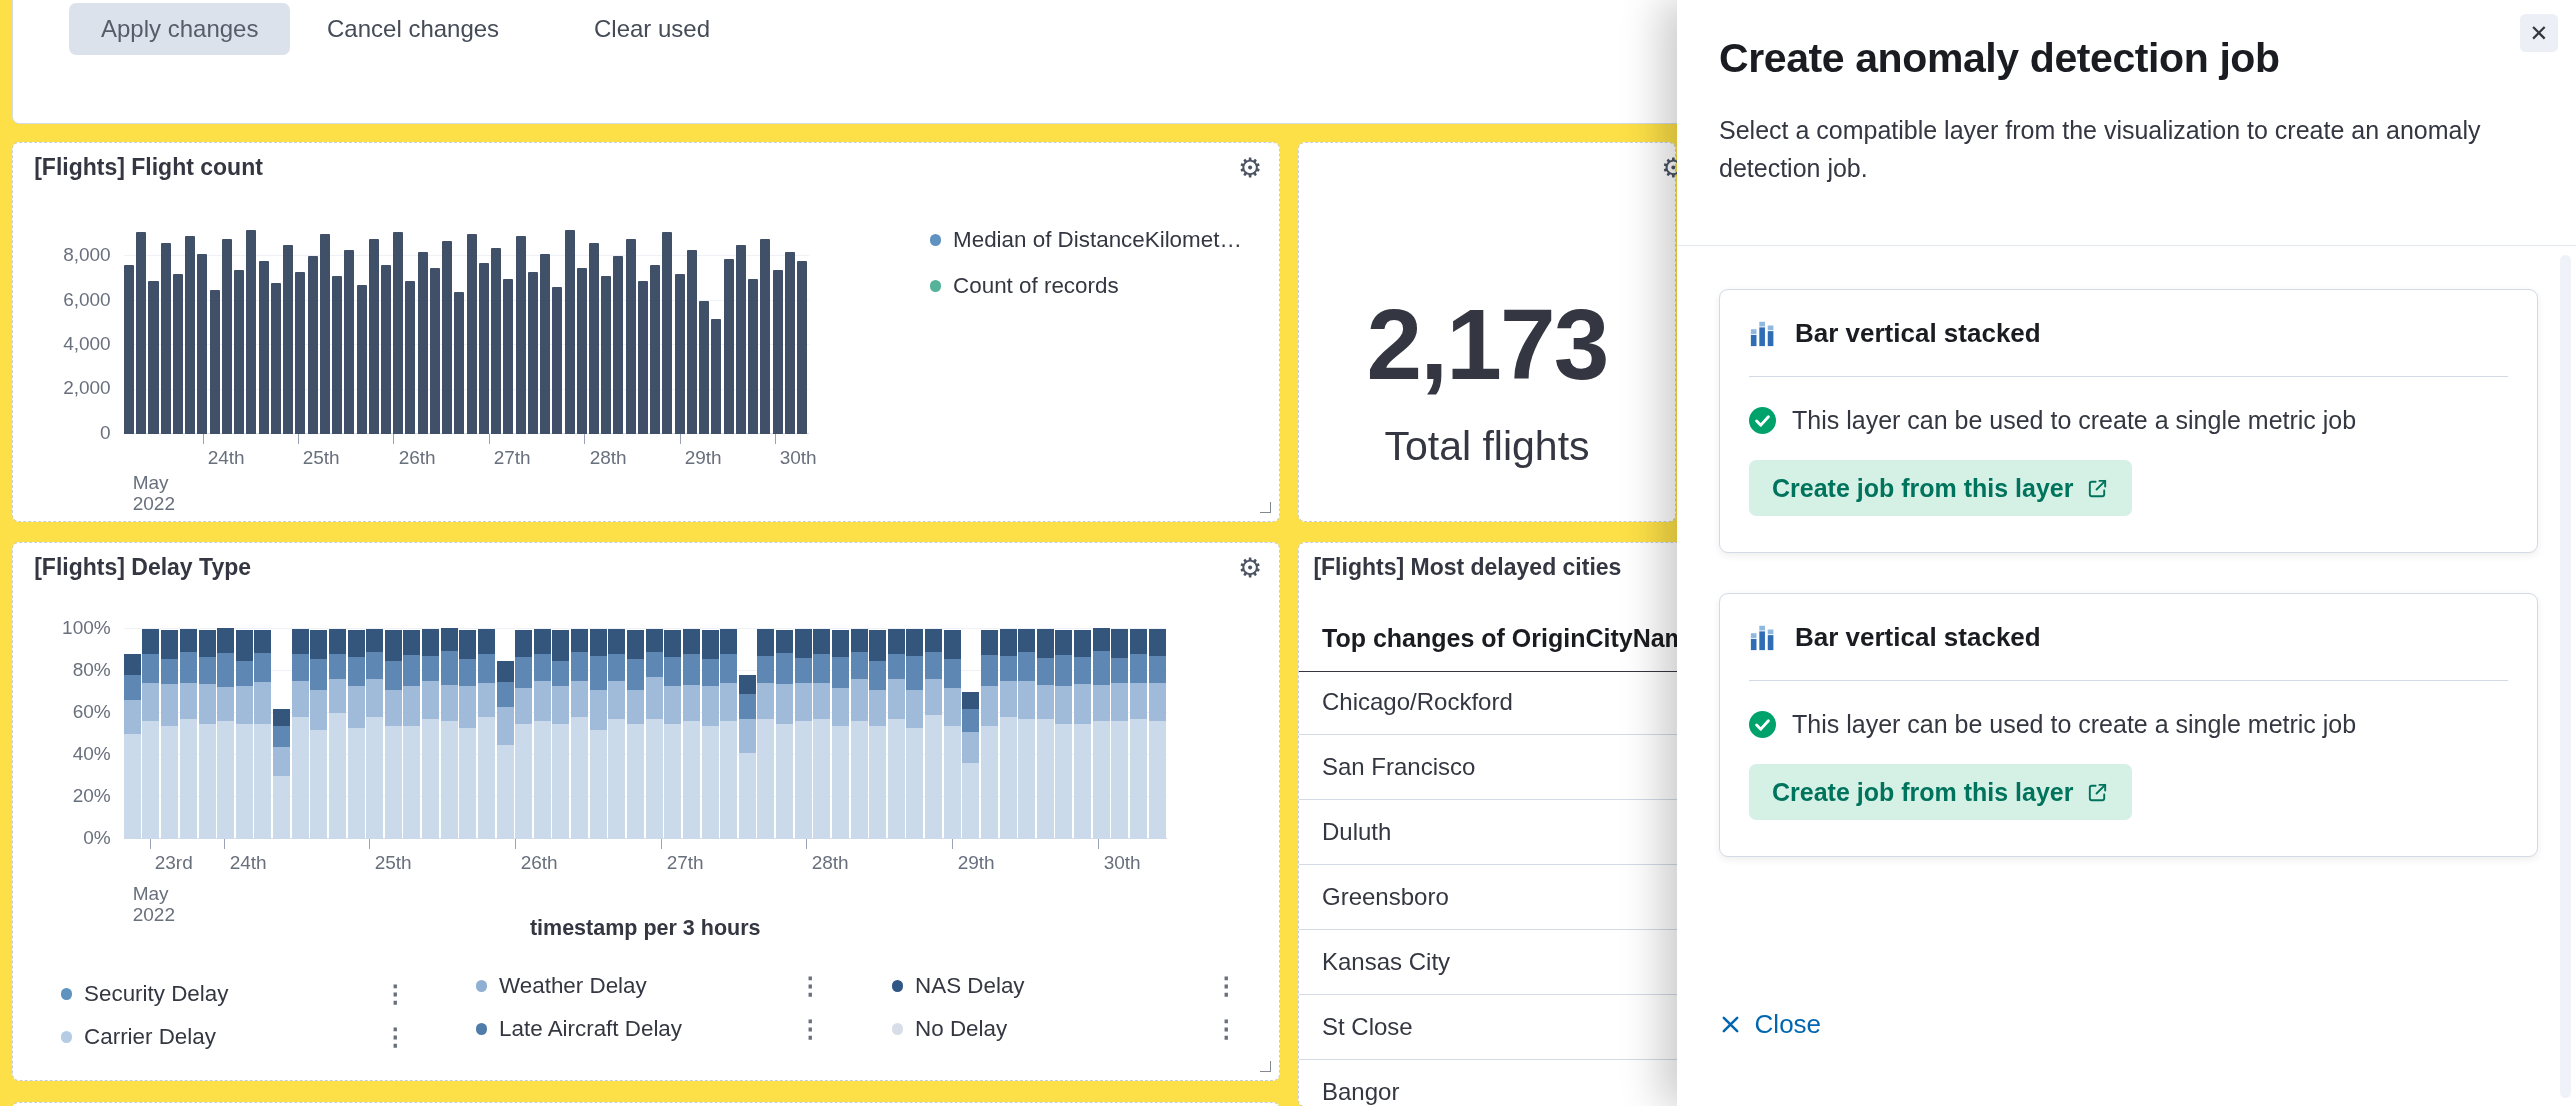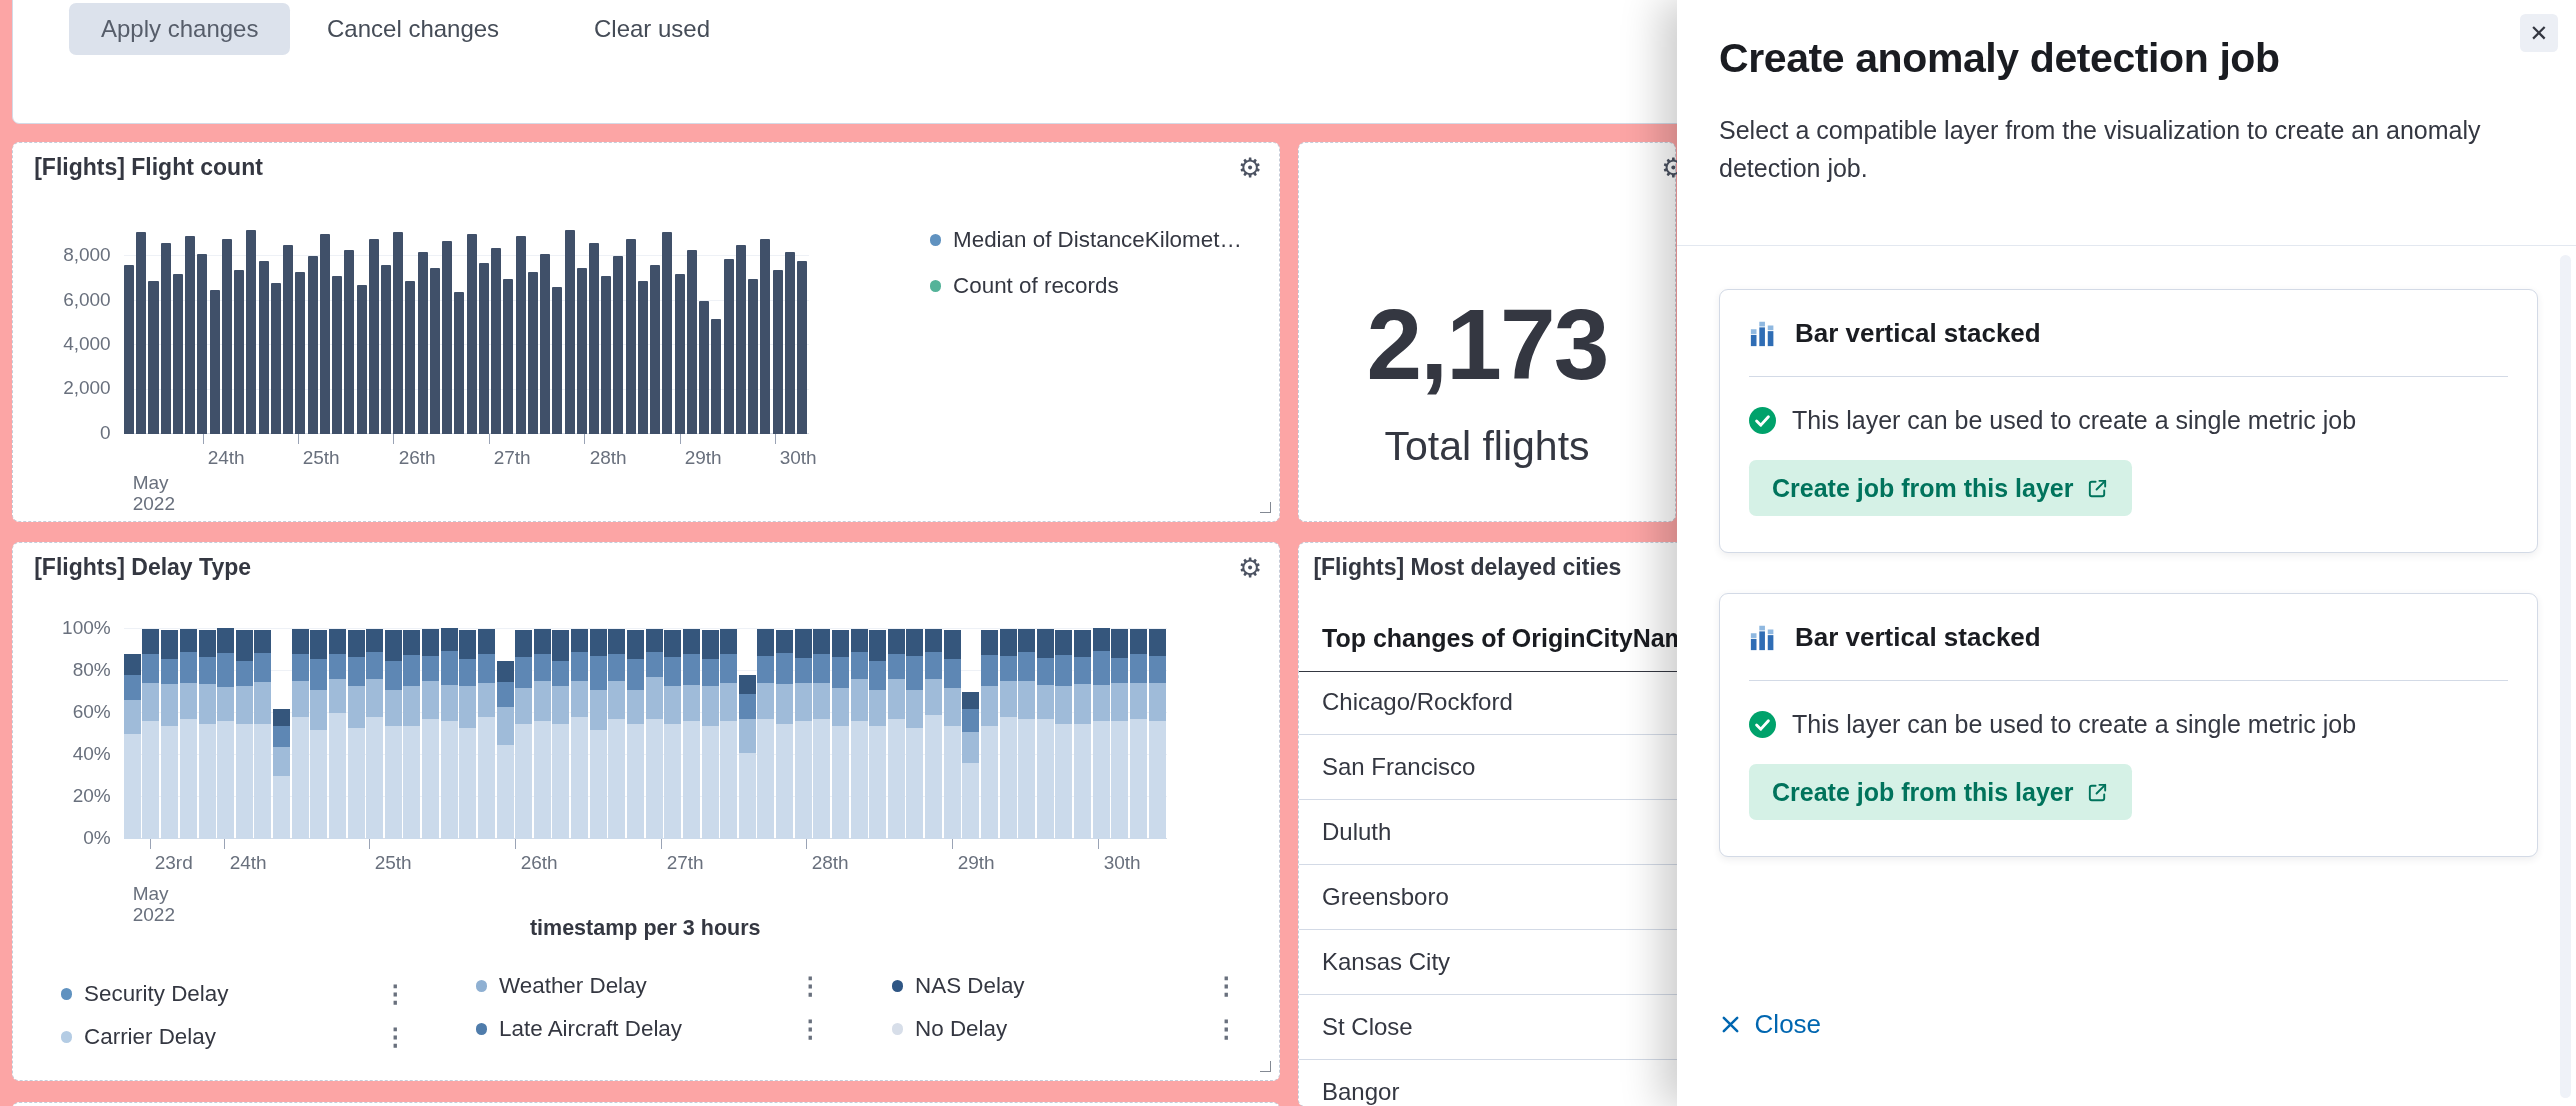--- a/index.html
+++ b/index.html
@@ -1,16 +1,16 @@
 <!DOCTYPE html>
 <html style="font-size:14.4px"><head>
 <meta charset="utf-8">
 <style>
   html,body{margin:0;padding:0;background:#fff;overflow:hidden;}
-  #page{position:relative;width:2576px;height:1107px;overflow:hidden;background:#fca5a5;
+  #page{position:relative;width:2576px;height:1107px;overflow:hidden;background:#fde047;
         font-family:"Liberation Sans",sans-serif;color:#343741;}
 
   
   .toolbar-panel{position:absolute;left:11.7px;top:-21.5px;width:2528px;height:145px;
     border:0.9px solid #D3DAE6;border-radius:7.2px;box-sizing:border-box;background:#fff;}
   .btn-apply{position:absolute;left:69px;top:2.7px;height:52px;padding:0 32px;background:#DCE2EC;
     border:none;border-radius:7.2px;font-family:inherit;font-size:24px;font-weight:500;color:#565D6A;cursor:pointer;}
   .link-btn{position:absolute;top:2.7px;height:52px;line-height:52px;background:none;border:none;
     font-family:inherit;font-size:24px;font-weight:500;color:#454C57;cursor:pointer;padding:0;}
   #btn-cancel{left:327px;} #btn-clear{left:594px;}

